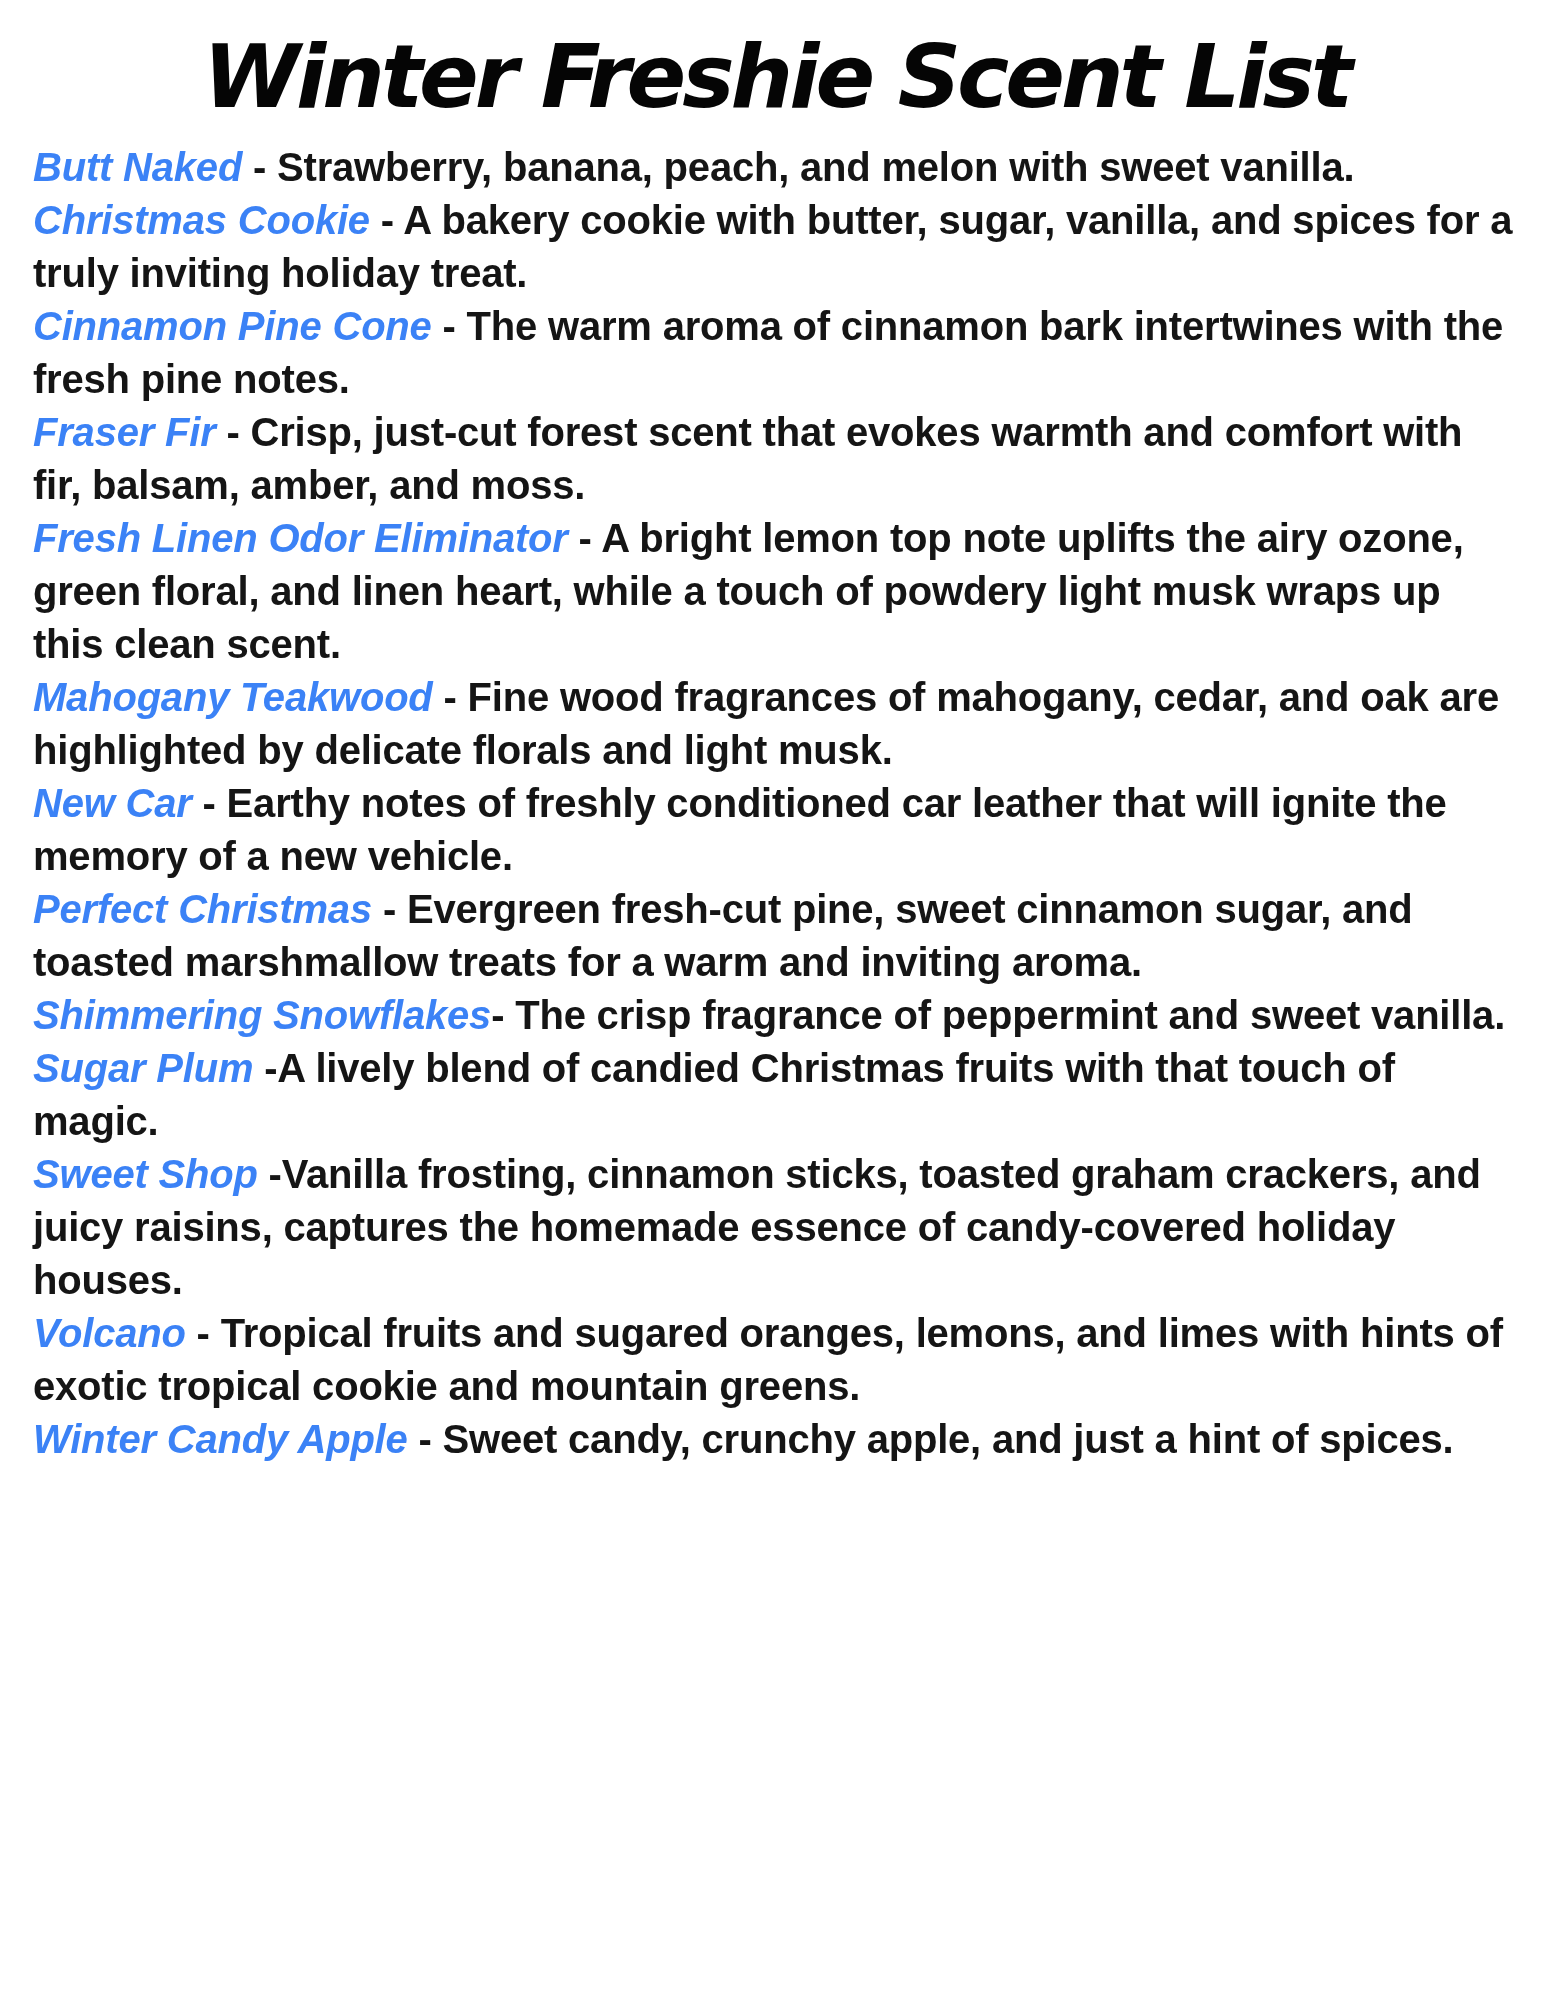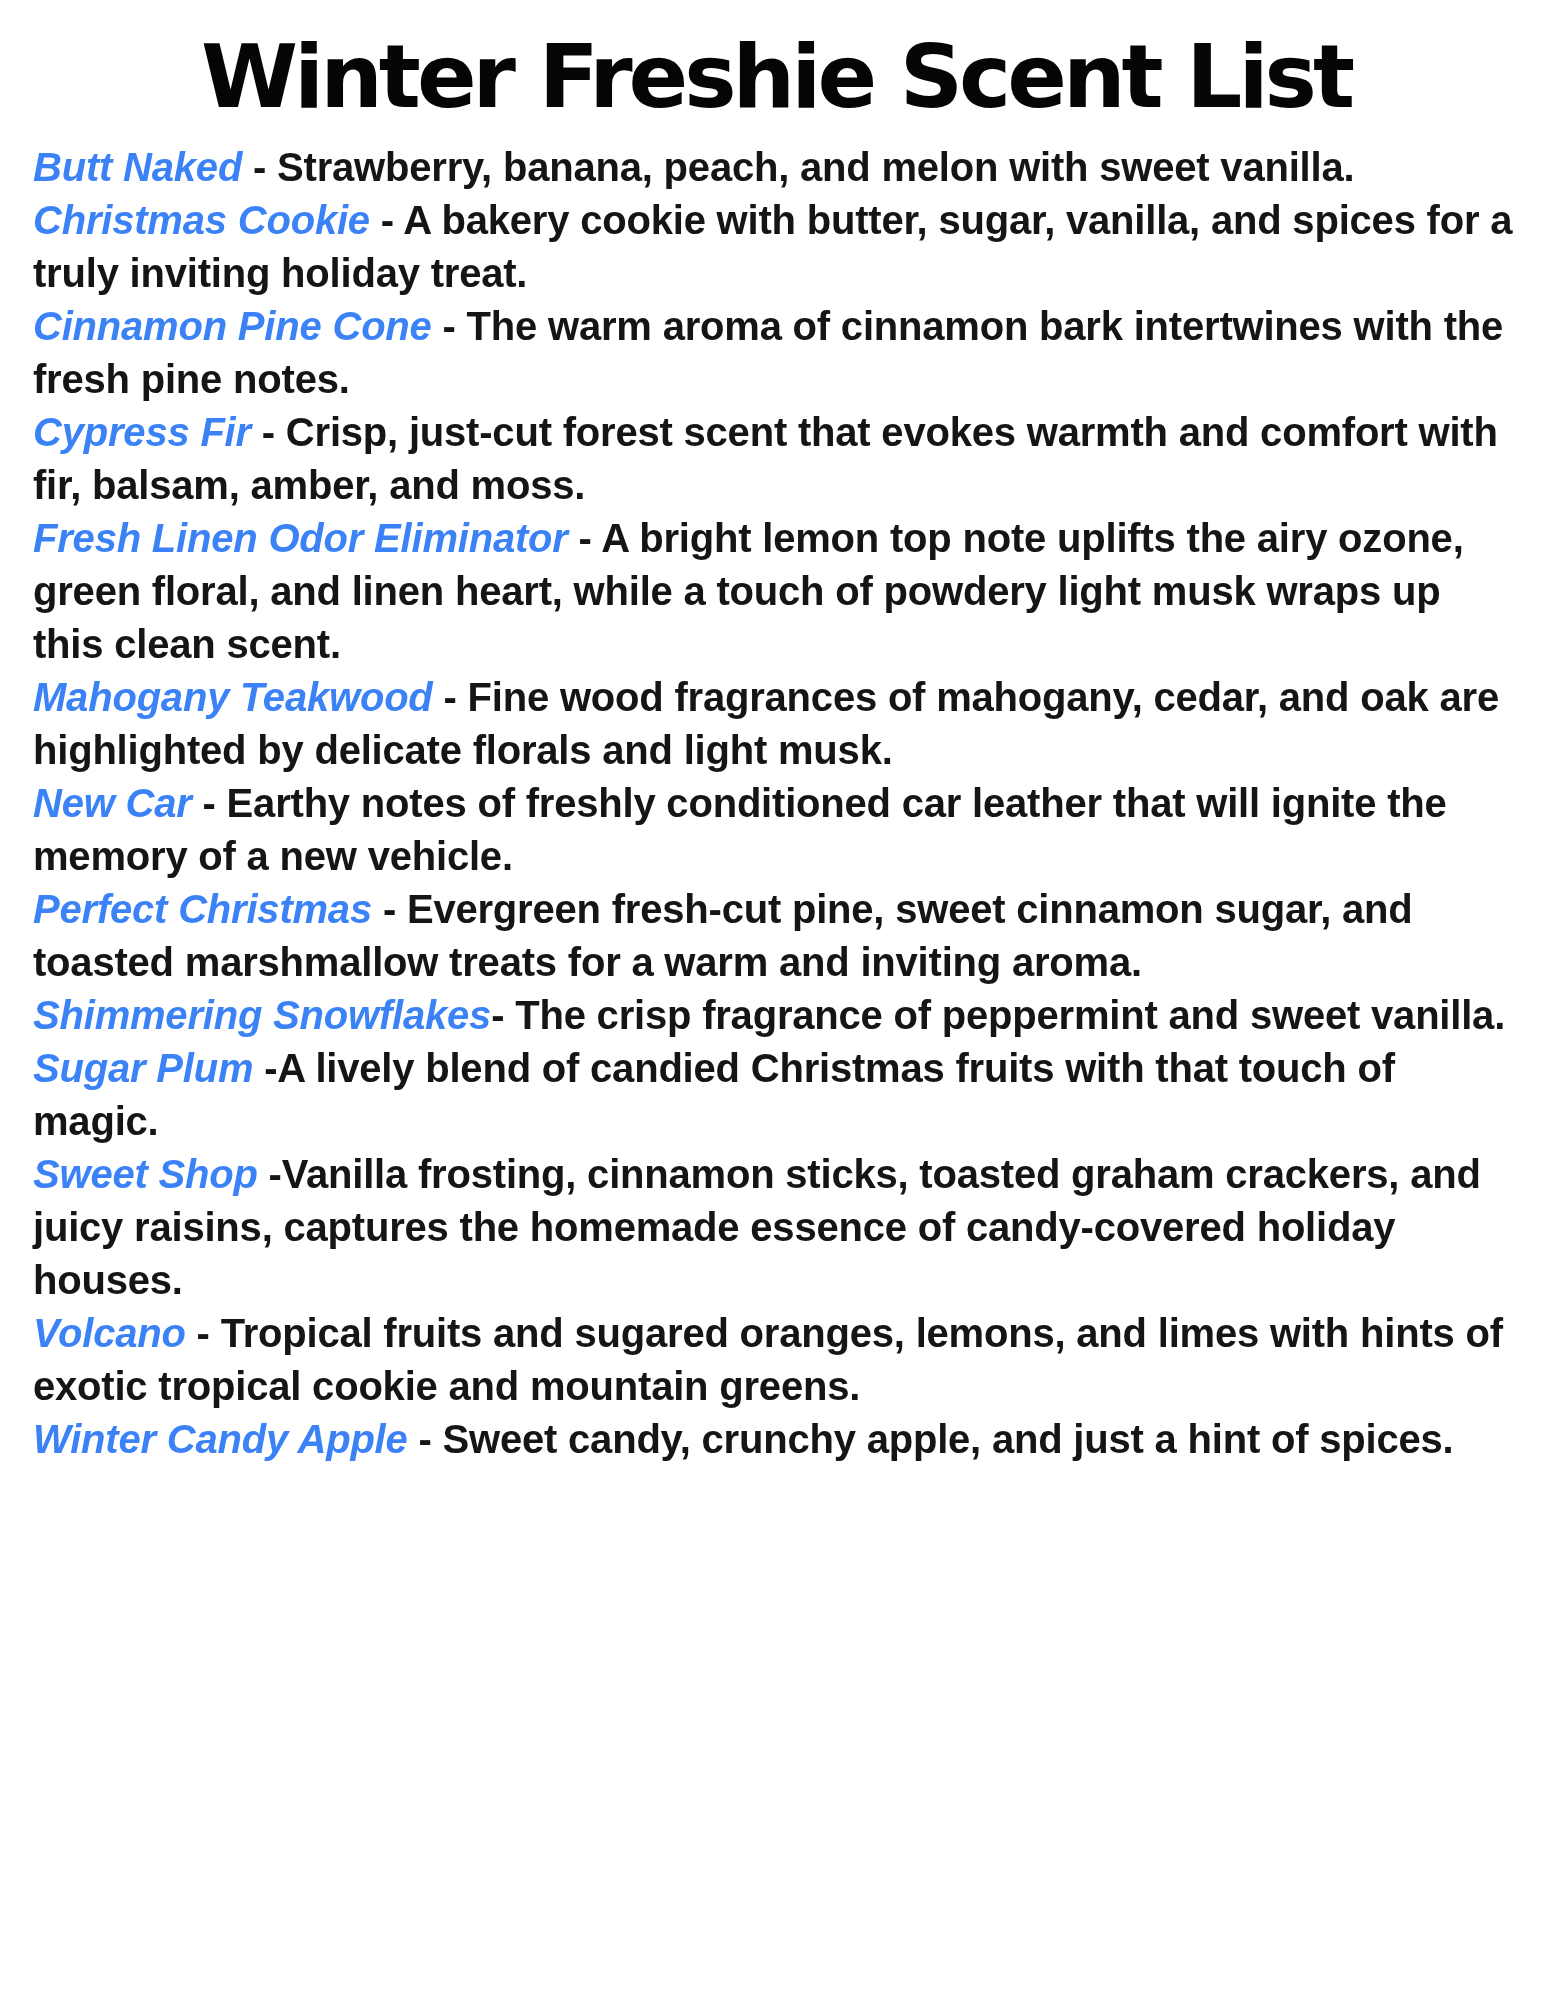--- a/index.html
+++ b/index.html
@@ -23,20 +23,21 @@
   }
   .page-title {
     font-family: "DejaVu Sans", sans-serif;
     font-weight: 900;
     font-size: 88px;
     line-height: 1.15;
     letter-spacing: -4px;
     text-align: center;
     color: #050505;
     margin: 0 0 14px 0;
+    font-style: italic;
   }
   .scent-list {
     font-size: 40px;
     line-height: 53px;
     letter-spacing: -0.2px;
     color: #151515;
   }
   .scent-entry {
     margin: 0;
     padding: 0;
@@ -56,21 +57,21 @@
 <div class="page">
   <h1 class="page-title">Winter Freshie Scent List</h1>
   <div class="scent-list">
   <p class="scent-entry"><span class="scent-name">Butt Naked</span><span class="scent-desc"> - Strawberry, banana, peach, and melon with sweet vanilla.</span></p>
 
   <p class="scent-entry"><span class="scent-name">Christmas Cookie</span><span class="scent-desc"> - A bakery cookie with butter, sugar, vanilla, and spices for a truly inviting holiday treat.</span></p>
 
   <p class="scent-entry"><span class="scent-name">Cinnamon Pine Cone</span><span class="scent-desc"> - The warm aroma of cinnamon bark intertwines with the fresh pine notes.</span></p>
 
 
-  <p class="scent-entry"><span class="scent-name">Cypress Fir</span><span class="scent-desc"> - Crisp, just-cut forest scent that evokes warmth and comfort with fir, balsam, amber, and moss.</span></p>
+  <p class="scent-entry"><span class="scent-name">Fraser Fir</span><span class="scent-desc"> - Crisp, just-cut forest scent that evokes warmth and comfort with fir, balsam, amber, and moss.</span></p>
 
   <p class="scent-entry"><span class="scent-name">Fresh Linen Odor Eliminator</span><span class="scent-desc"> - A bright lemon top note uplifts the airy ozone, green floral, and linen heart, while a touch of powdery light musk wraps up this clean scent.</span></p>
 
   <p class="scent-entry"><span class="scent-name">Mahogany Teakwood</span><span class="scent-desc"> - Fine wood fragrances of mahogany, cedar, and oak are highlighted by delicate florals and light musk.</span></p>
 
   <p class="scent-entry"><span class="scent-name">New Car</span><span class="scent-desc"> - Earthy notes of freshly conditioned car leather that will ignite the memory of a new vehicle.</span></p>
 
 
   <p class="scent-entry"><span class="scent-name">Perfect Christmas</span><span class="scent-desc"> - Evergreen fresh-cut pine, sweet cinnamon sugar, and toasted marshmallow treats for a warm and inviting aroma.</span></p>
 

